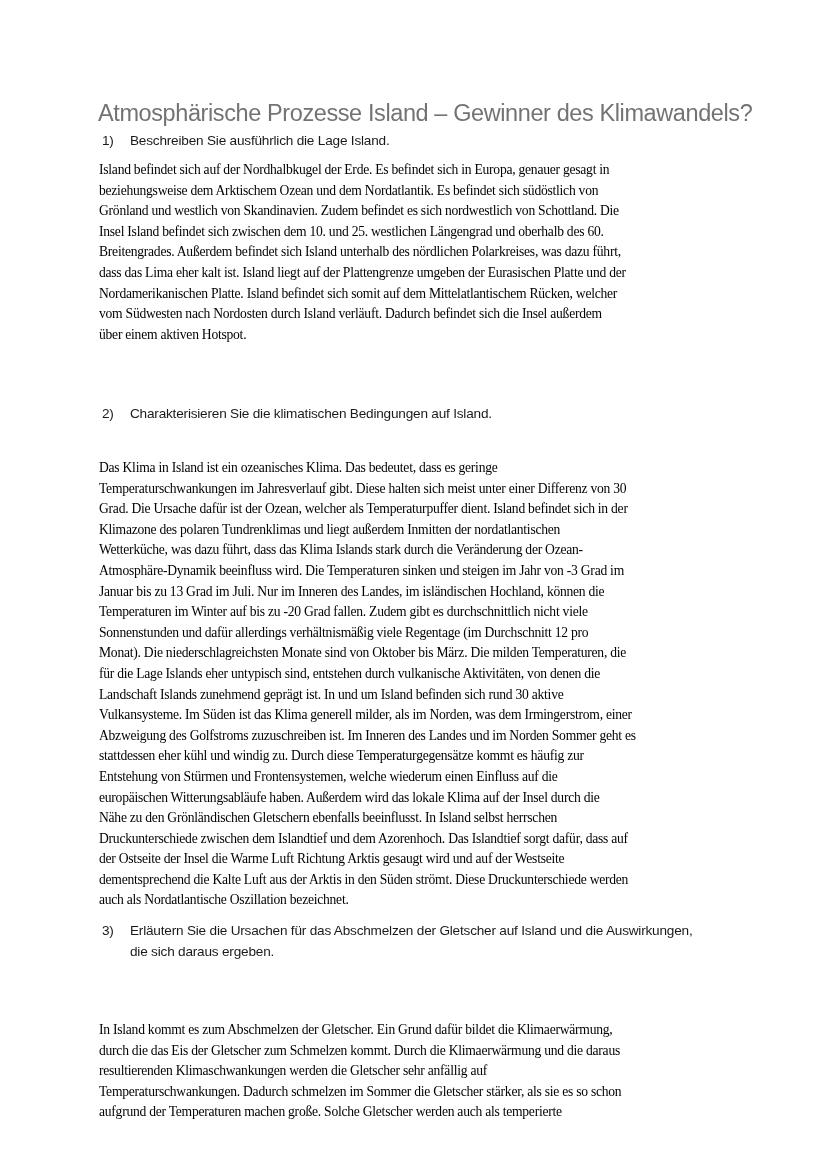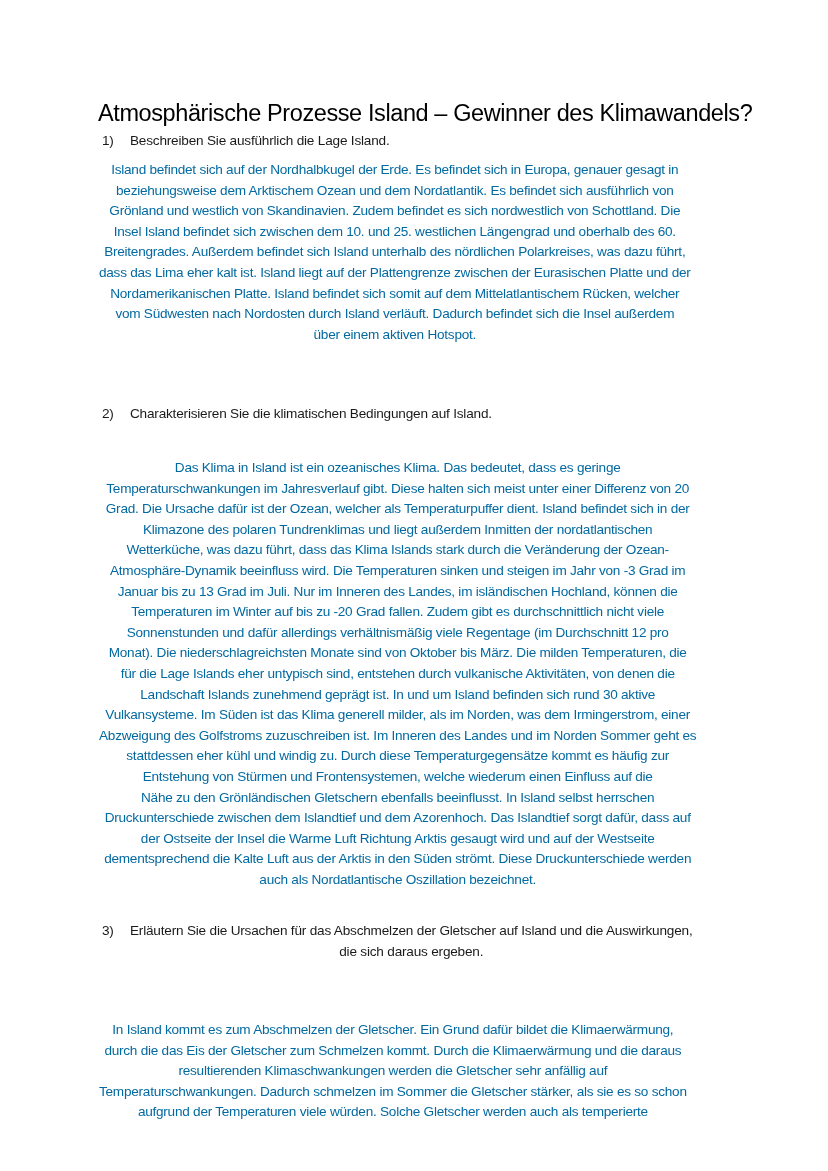--- a/index.html
+++ b/index.html
@@ -21,21 +21,21 @@
       width: 828px;
       height: 1171px;
       background: #ffffff;
     }
     .title {
       position: absolute;
       left: 98px;
       top: 100px;
       font-size: 23.5px;
       font-weight: normal;
-      color: #000000;
+      color: #737373;
       letter-spacing: -0.4px;
       white-space: nowrap;
       margin: 0;
     }
     .question {
       position: absolute;
       font-size: 13.6px;
       color: #1a1a1a;
       letter-spacing: -0.2px;
       white-space: nowrap;
@@ -47,89 +47,90 @@
     }
     .question .qtext {
       display: inline-block;
       vertical-align: top;
     }
     .answer {
       position: absolute;
       left: 99px;
       font-size: 13.6px;
       line-height: 20.6px;
-      color: #0369a1;
+      color: #000000;
       letter-spacing: -0.25px;
       white-space: nowrap;
       margin: 0;
+      font-family: Liberation Serif, serif;
     }
     .line {
       display: block;
-      text-align: center;
     }
   </style>
 </head>
 <body>
 
 <div class="page">
 
   <h1 class="title">Atmosphärische Prozesse Island – Gewinner des Klimawandels?</h1>
 
   <div class="question" style="left:102px; top:130px;">
     <span class="num">1)</span><span class="qtext"><span class="line">Beschreiben Sie ausführlich die Lage Island.</span></span>
   </div>
 
   <div class="answer" style="top:160px;">
     <span class="line">Island befindet sich auf der Nordhalbkugel der Erde. Es befindet sich in Europa, genauer gesagt in</span>
-    <span class="line">beziehungsweise dem Arktischem Ozean und dem Nordatlantik. Es befindet sich ausführlich von</span>
+    <span class="line">beziehungsweise dem Arktischem Ozean und dem Nordatlantik. Es befindet sich südöstlich von</span>
     <span class="line">Grönland und westlich von Skandinavien. Zudem befindet es sich nordwestlich von Schottland. Die</span>
     <span class="line">Insel Island befindet sich zwischen dem 10. und 25. westlichen Längengrad und oberhalb des 60.</span>
     <span class="line">Breitengrades. Außerdem befindet sich Island unterhalb des nördlichen Polarkreises, was dazu führt,</span>
-    <span class="line">dass das Lima eher kalt ist. Island liegt auf der Plattengrenze zwischen der Eurasischen Platte und der</span>
+    <span class="line">dass das Lima eher kalt ist. Island liegt auf der Plattengrenze umgeben der Eurasischen Platte und der</span>
     <span class="line">Nordamerikanischen Platte. Island befindet sich somit auf dem Mittelatlantischem Rücken, welcher</span>
     <span class="line">vom Südwesten nach Nordosten durch Island verläuft. Dadurch befindet sich die Insel außerdem</span>
     <span class="line">über einem aktiven Hotspot.</span>
   </div>
 
   <div class="question" style="left:102px; top:403px;">
     <span class="num">2)</span><span class="qtext"><span class="line">Charakterisieren Sie die klimatischen Bedingungen auf Island.</span></span>
   </div>
 
   <div class="answer" style="top:458px;">
     <span class="line">Das Klima in Island ist ein ozeanisches Klima. Das bedeutet, dass es geringe</span>
-    <span class="line">Temperaturschwankungen im Jahresverlauf gibt. Diese halten sich meist unter einer Differenz von 20</span>
+    <span class="line">Temperaturschwankungen im Jahresverlauf gibt. Diese halten sich meist unter einer Differenz von 30</span>
     <span class="line">Grad. Die Ursache dafür ist der Ozean, welcher als Temperaturpuffer dient. Island befindet sich in der</span>
     <span class="line">Klimazone des polaren Tundrenklimas und liegt außerdem Inmitten der nordatlantischen</span>
     <span class="line">Wetterküche, was dazu führt, dass das Klima Islands stark durch die Veränderung der Ozean-</span>
     <span class="line">Atmosphäre-Dynamik beeinfluss wird. Die Temperaturen sinken und steigen im Jahr von -3 Grad im</span>
     <span class="line">Januar bis zu 13 Grad im Juli. Nur im Inneren des Landes, im isländischen Hochland, können die</span>
     <span class="line">Temperaturen im Winter auf bis zu -20 Grad fallen. Zudem gibt es durchschnittlich nicht viele</span>
     <span class="line">Sonnenstunden und dafür allerdings verhältnismäßig viele Regentage (im Durchschnitt 12 pro</span>
     <span class="line">Monat). Die niederschlagreichsten Monate sind von Oktober bis März. Die milden Temperaturen, die</span>
     <span class="line">für die Lage Islands eher untypisch sind, entstehen durch vulkanische Aktivitäten, von denen die</span>
     <span class="line">Landschaft Islands zunehmend geprägt ist. In und um Island befinden sich rund 30 aktive</span>
     <span class="line">Vulkansysteme. Im Süden ist das Klima generell milder, als im Norden, was dem Irmingerstrom, einer</span>
     <span class="line">Abzweigung des Golfstroms zuzuschreiben ist. Im Inneren des Landes und im Norden Sommer geht es</span>
     <span class="line">stattdessen eher kühl und windig zu. Durch diese Temperaturgegensätze kommt es häufig zur</span>
     <span class="line">Entstehung von Stürmen und Frontensystemen, welche wiederum einen Einfluss auf die</span>
+    <span class="line">europäischen Witterungsabläufe haben. Außerdem wird das lokale Klima auf der Insel durch die</span>
     <span class="line">Nähe zu den Grönländischen Gletschern ebenfalls beeinflusst. In Island selbst herrschen</span>
     <span class="line">Druckunterschiede zwischen dem Islandtief und dem Azorenhoch. Das Islandtief sorgt dafür, dass auf</span>
     <span class="line">der Ostseite der Insel die Warme Luft Richtung Arktis gesaugt wird und auf der Westseite</span>
     <span class="line">dementsprechend die Kalte Luft aus der Arktis in den Süden strömt. Diese Druckunterschiede werden</span>
     <span class="line">auch als Nordatlantische Oszillation bezeichnet.</span>
   </div>
 
   <div class="question" style="left:102px; top:920px;">
     <span class="num">3)</span><span class="qtext">
       <span class="line">Erläutern Sie die Ursachen für das Abschmelzen der Gletscher auf Island und die Auswirkungen,</span>
       <span class="line">die sich daraus ergeben.</span>
     </span>
   </div>
 
   <div class="answer" style="top:1020px;">
     <span class="line">In Island kommt es zum Abschmelzen der Gletscher. Ein Grund dafür bildet die Klimaerwärmung,</span>
     <span class="line">durch die das Eis der Gletscher zum Schmelzen kommt. Durch die Klimaerwärmung und die daraus</span>
     <span class="line">resultierenden Klimaschwankungen werden die Gletscher sehr anfällig auf</span>
     <span class="line">Temperaturschwankungen. Dadurch schmelzen im Sommer die Gletscher stärker, als sie es so schon</span>
-    <span class="line">aufgrund der Temperaturen viele würden. Solche Gletscher werden auch als temperierte</span>
+    <span class="line">aufgrund der Temperaturen machen große. Solche Gletscher werden auch als temperierte</span>
   </div>
 
 </div>
 
 </body></html>

